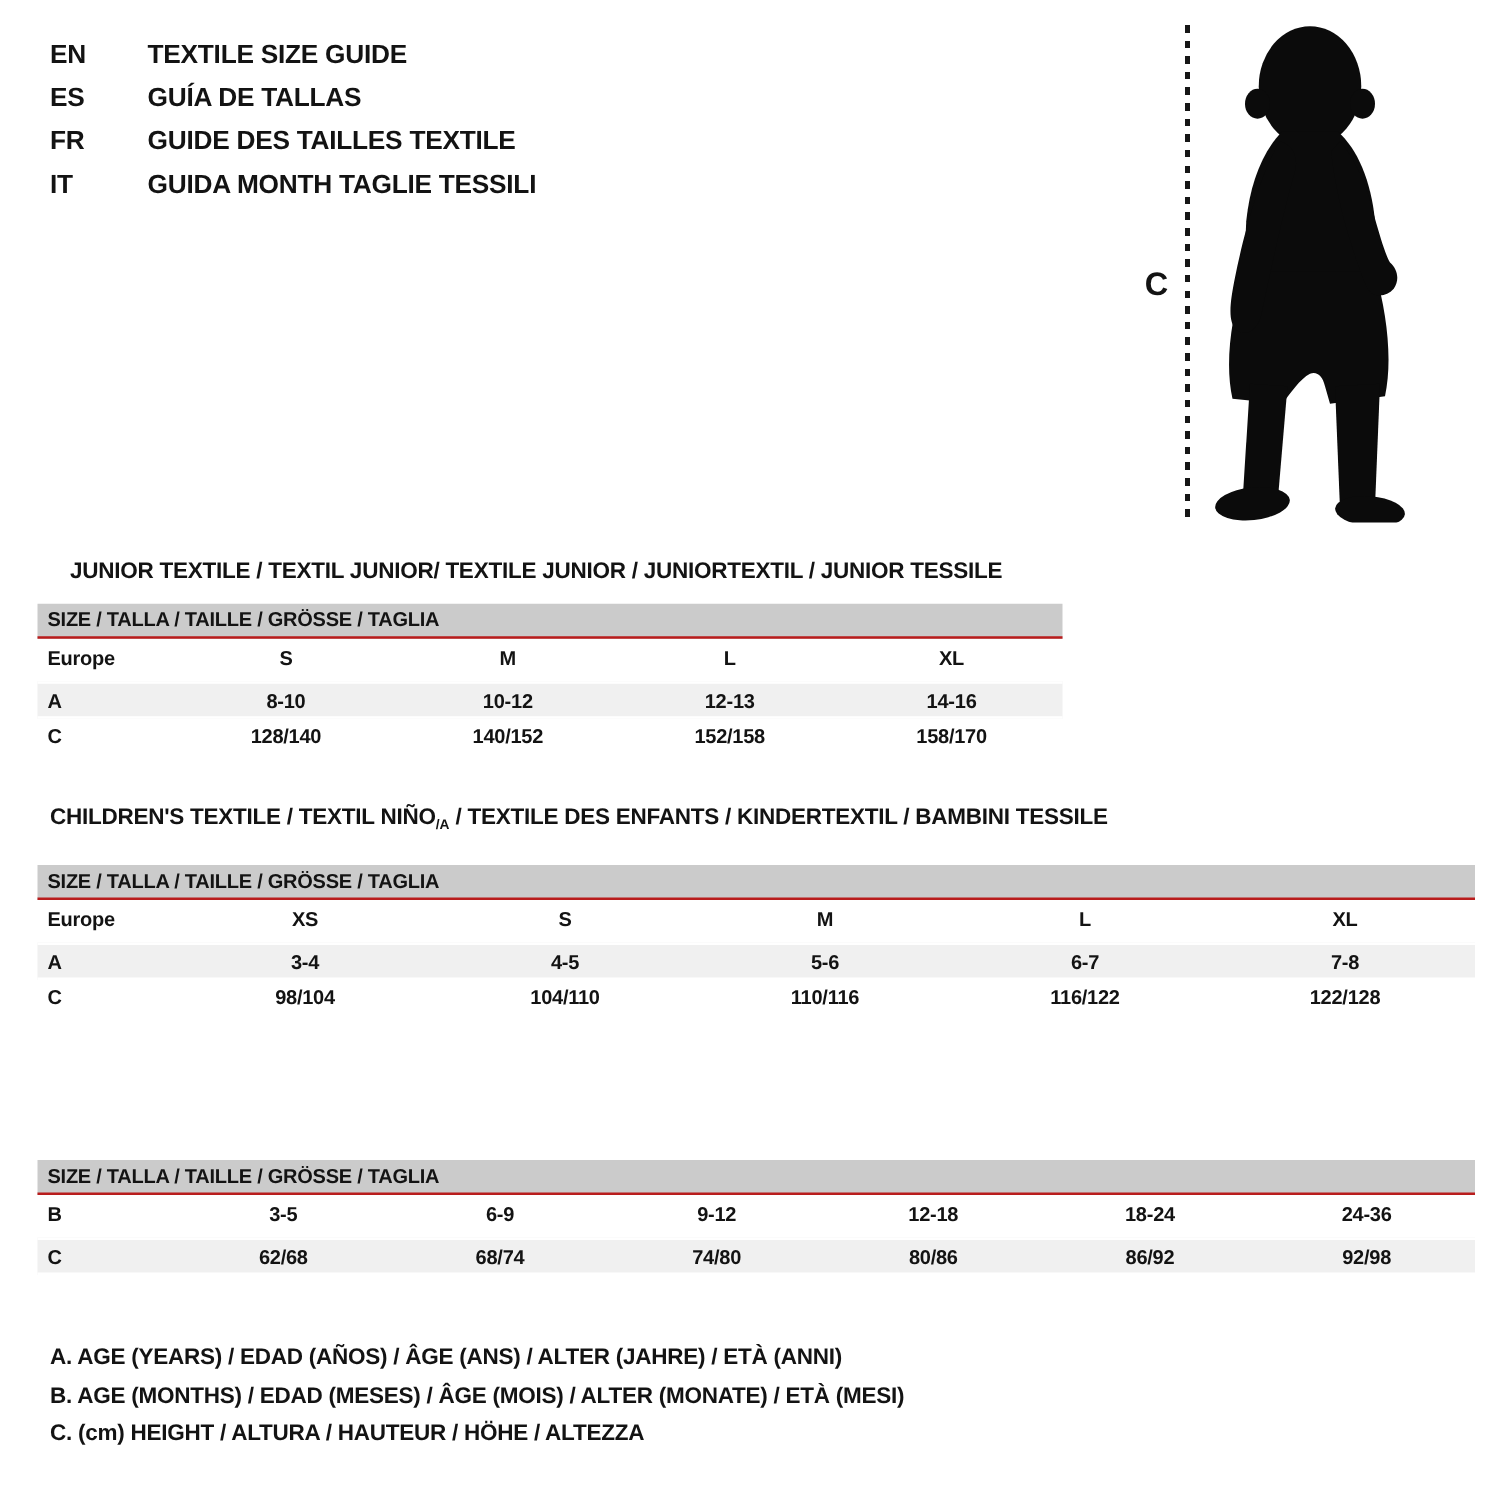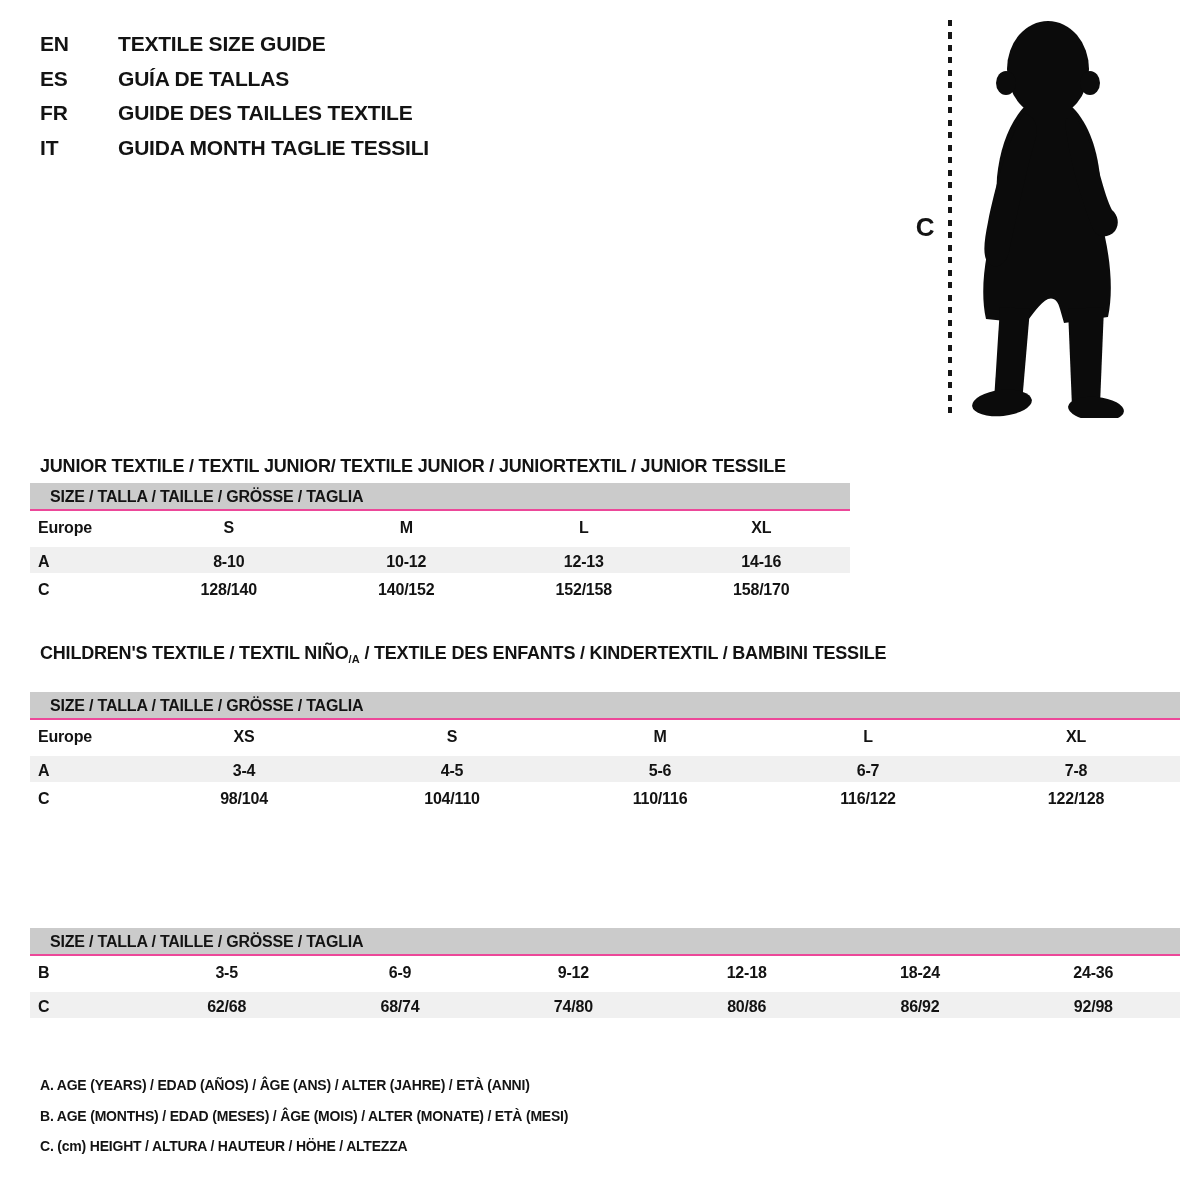--- a/index.html
+++ b/index.html
@@ -42,36 +42,36 @@
     font-size:18px; white-space:nowrap;
   }
   .heading-sub { font-size:11px; vertical-align:-4px; letter-spacing:0; }
   .babies-heading { line-height:31px; }
 
   
   .sg-table { position:absolute; left:30px; font-size:16px; }
   .sg-thead {
     background:#cbcbcb;
     height:28px; line-height:28px;
-    padding-left:20px;
-    border-bottom:2px solid #ec4899;
+    padding-left:8px;
+    border-bottom:2px solid #b91c1c;
     white-space:nowrap;
   }
   .sg-row { display:flex; height:30px; line-height:30px; }
   .sg-row.hdr { height:34px; line-height:34px; }
   .sg-row.shaded { background:#f0f0f0; border-top:2px solid #ffffff; border-bottom:2px solid #ffffff; }
   .sg-cell { flex:1; text-align:center; white-space:nowrap; }
   .sg-cell.lab { flex:0 0 110px; text-align:left; padding-left:8px; }
 
   .t-junior   { top:483px; width:820px; }
   .t-children { top:692px; width:1150px; }
   .t-babies   { top:928px; width:1150px; }
 
   
-  .legend { position:absolute; left:40px; top:1070px; font-size:14px; }
+  .legend { position:absolute; left:40px; top:1070px; font-size:18px; }
   .legend-line { line-height:30.5px; white-space:nowrap; }
 </style>
 </head>
 <body>
 
 <div class="page">
 
   <div class="lang-list">
     <div class="lang-row">
       <span class="lang-code">EN</span>
@@ -104,21 +104,21 @@
         <path d="M64,96 C50,118 36,165 28,205 C24,225 22,240 29,247 C37,253 46,247 49,235 C56,202 66,155 76,120 C79,108 74,99 64,96 Z"></path>
         <path d="M112,96 C124,110 134,132 140,158 C144,172 148,186 152,193 C158,198 160,207 155,214 C148,222 137,221 133,212 C127,198 120,176 115,158 C111,142 106,118 105,104 Z"></path>
         <path d="M40,290 L70,292 L62,386 L34,384 Z"></path>
         <path d="M108,292 L144,290 L140,388 L112,390 Z"></path>
         <ellipse cx="42" cy="386" rx="30" ry="13" transform="rotate(-6 42 386)"></ellipse>
         <ellipse cx="136" cy="392" rx="28" ry="12" transform="rotate(5 136 392)"></ellipse>
       </g>
     </svg>
   </div>
 
-  <div class="section-heading" style="top:456px;">JUNIOR TEXTILE / TEXTIL JUNIOR/ TEXTILE JUNIOR / JUNIORTEXTIL / JUNIOR TESSILE</div>
+  <div class="section-heading" style="top:446px;margin-left:16px;">JUNIOR TEXTILE / TEXTIL JUNIOR/ TEXTILE JUNIOR / JUNIORTEXTIL / JUNIOR TESSILE</div>
 
   <div class="sg-table t-junior">
     <div class="sg-thead">SIZE / TALLA / TAILLE / GRÖSSE / TAGLIA</div>
     <div class="sg-row hdr">
       <div class="sg-cell lab">Europe</div>
       <div class="sg-cell">S</div>
       <div class="sg-cell">M</div>
       <div class="sg-cell">L</div>
       <div class="sg-cell">XL</div>
     </div>

